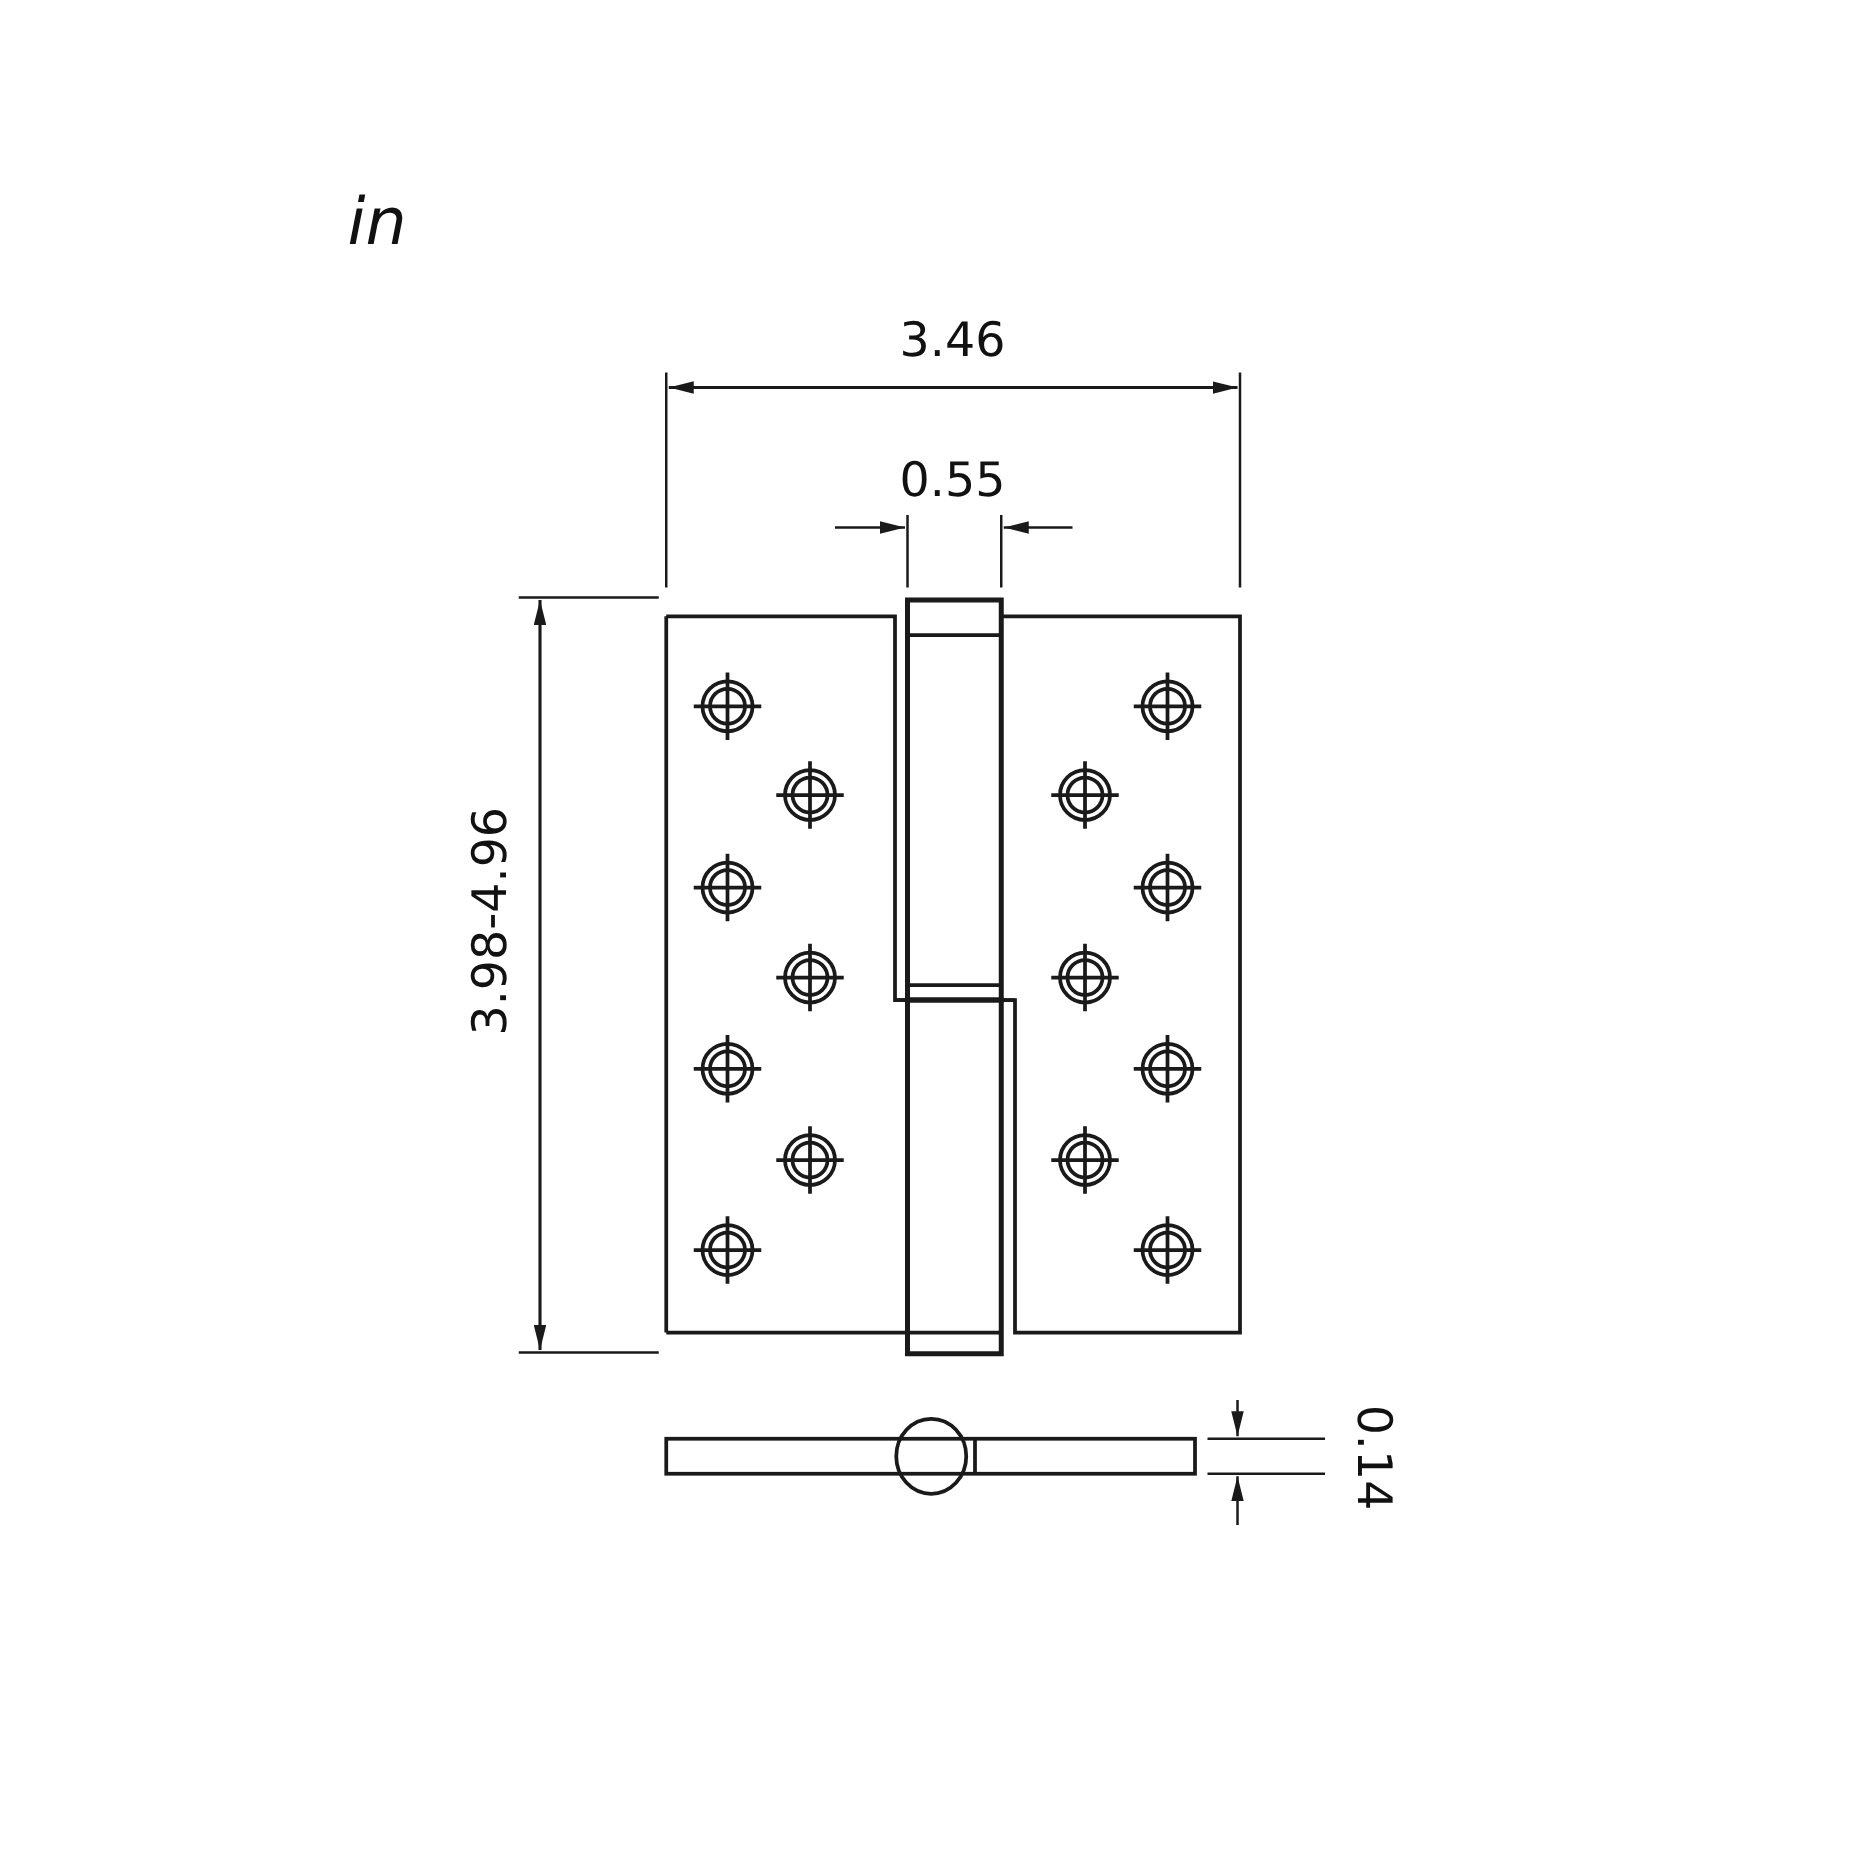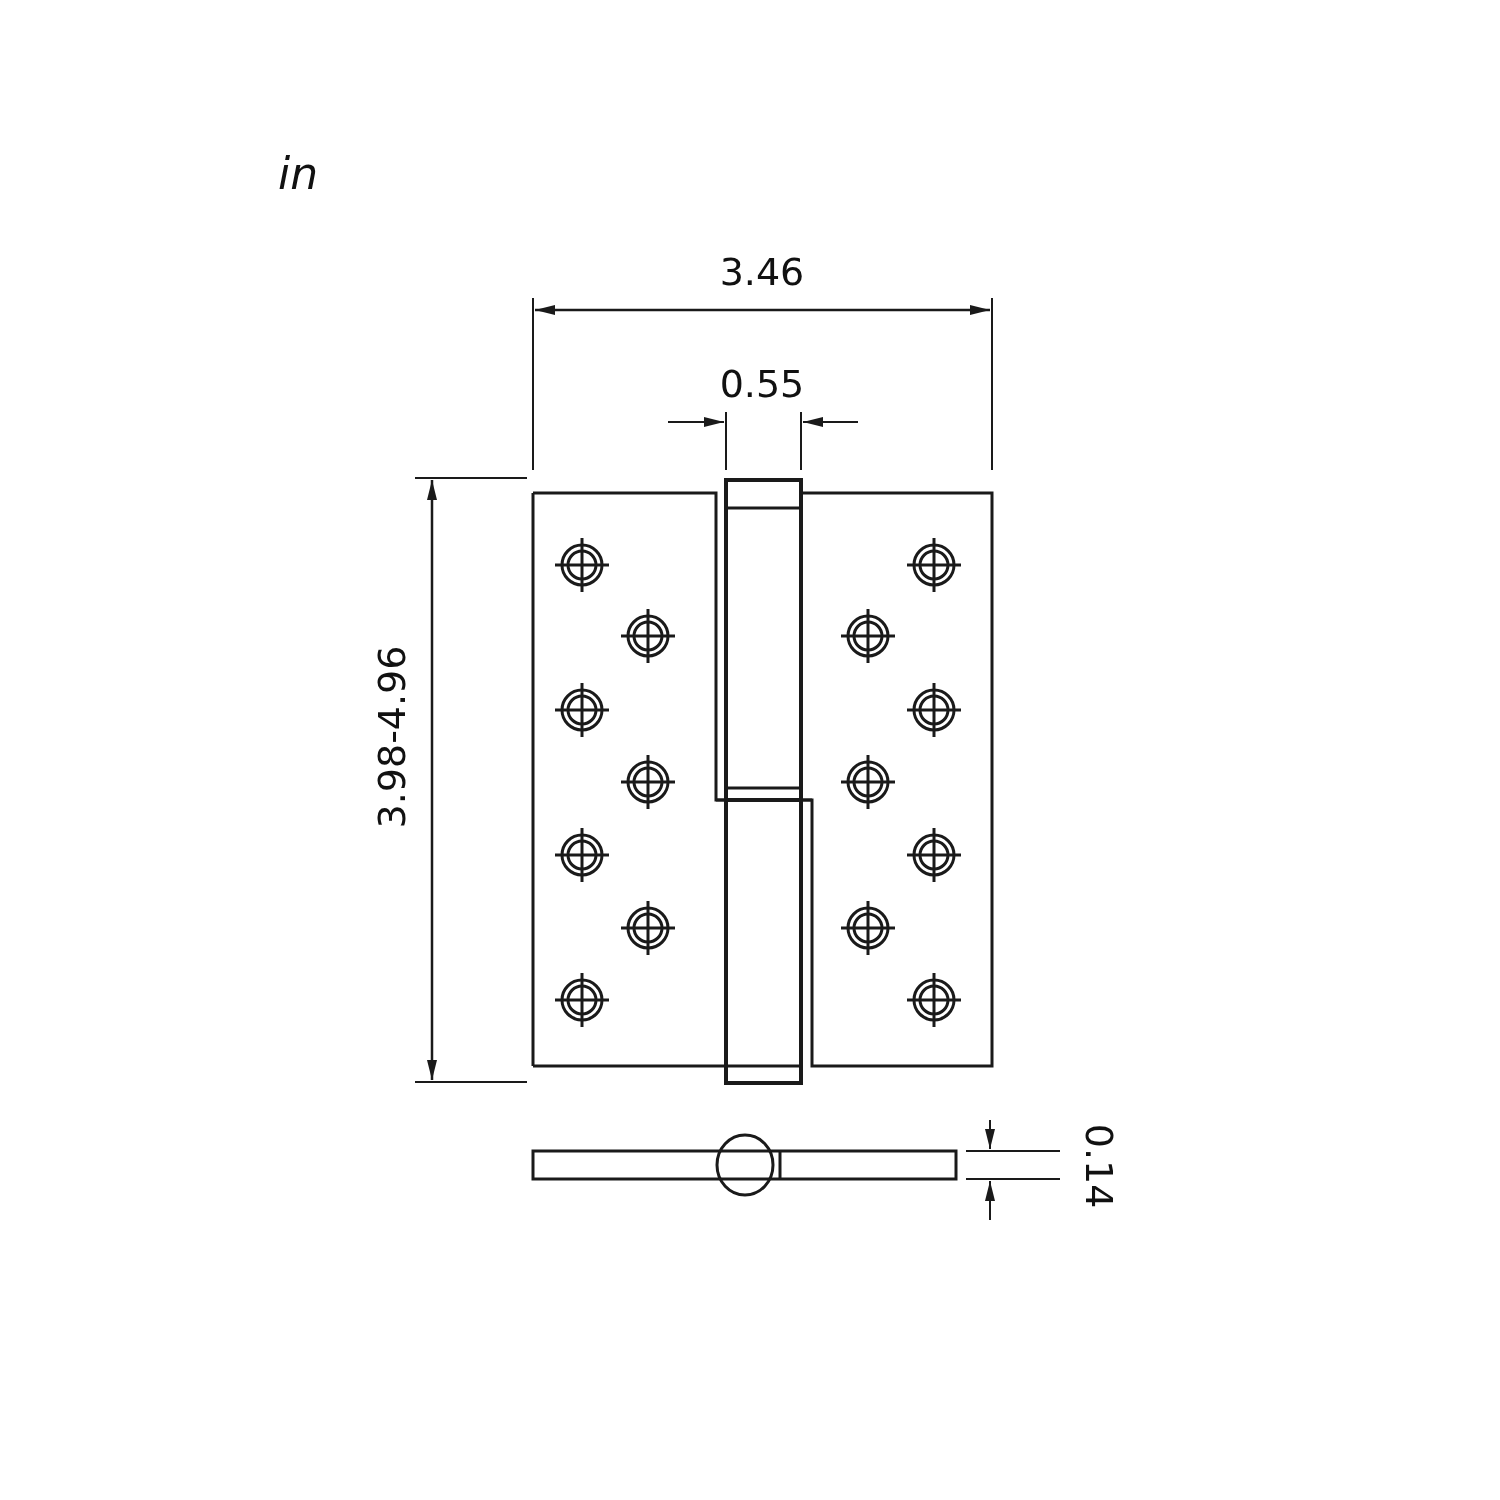--- a/index.html
+++ b/index.html
@@ -1,20 +1,20 @@
 <!DOCTYPE html>
 <html><head>
 <meta charset="utf-8">
 <style>
   html, body { margin:0; padding:0; background:#ffffff; }
   body { width:1500px; height:1500px; position:relative; overflow:hidden; }
   .unit-label {
     position:absolute; left:278px; top:152px;
     font-family:"DejaVu Sans", sans-serif; font-style:italic;
-    font-size:44px; color:#111; line-height:1;
+    font-size:52px; color:#111; line-height:1;
   }
   svg { position:absolute; left:0; top:0; }
   .dim-text { font-family:"DejaVu Sans", sans-serif; font-size:38px; fill:#111; }
   .ln { stroke:#1a1a1a; fill:none; }
 </style>
 </head>
 <body>
 
 <div class="unit-label">in</div>
 

